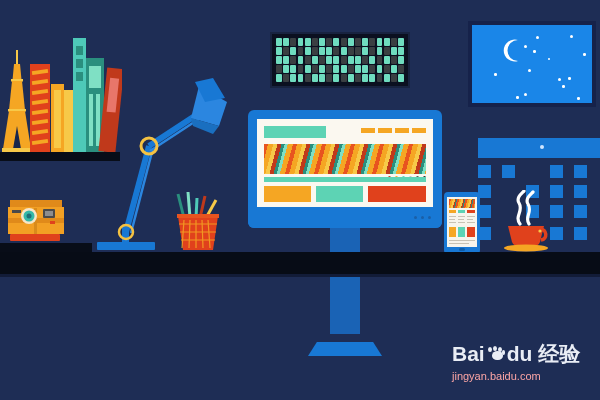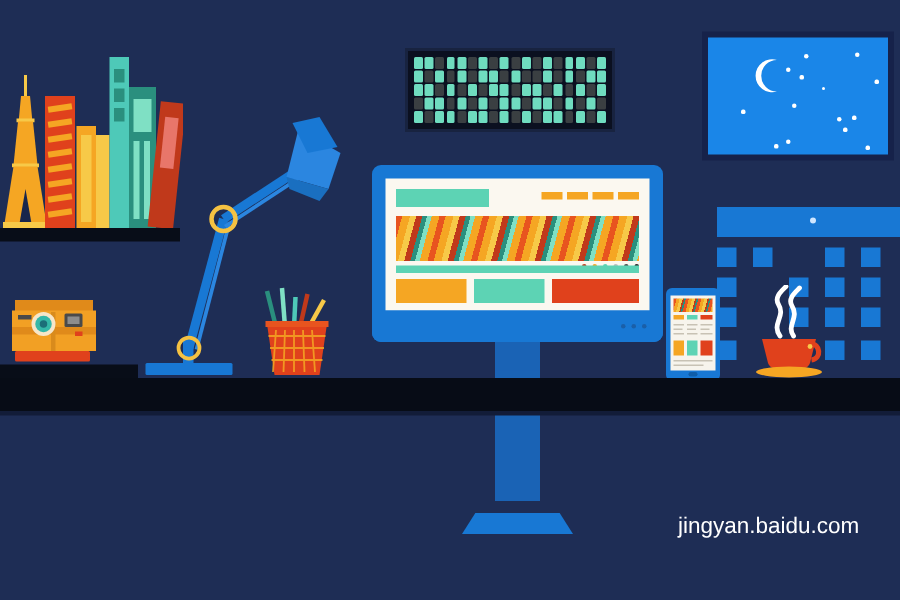--- a/index.html
+++ b/index.html
@@ -88,21 +88,21 @@
       #e8541f 0 2px,#f5a623 2px 4px,#f7c948 4px 6px,#c0391b 6px 7px,#2a8f7e 7px 8px);}
   .ph-row{position:absolute;height:3px;}
   .ph-txt{position:absolute;background:#c8c2b4;height:1.4px;}
 
   
   #coffee{left:500px;top:190px;width:52px;height:62px;}
 
   
   #wm{left:452px;top:340px;width:140px;height:48px;}
   #wm-main{font-size:21px;font-weight:bold;color:#e9edf5;letter-spacing:0px;white-space:nowrap;}
-  #wm-sub{font-size:15px;color:#ffffff;margin-top:2px;white-space:nowrap;}
+  #wm-sub{font-size:11px;color:#fca5a5;margin-top:2px;white-space:nowrap;}
   #wm-paw{display:inline-block;width:20px;height:18px;position:relative;vertical-align:-3px;margin:0 1px;}
   .pawpad{position:absolute;background:#e9edf5;border-radius:50%;}
 </style>
 </head>
 <body>
 
 <div id="scene">
 
   <div class="abs" id="shelf-top"></div>
   <div class="abs" id="shelf-mid"></div>
@@ -441,16 +441,26 @@
       <path d="M40 39 C47 39 48 49 41 50" fill="none" stroke="#e0411c" stroke-width="3.5"></path>
       <circle cx="40" cy="41" r="1.6" fill="#f7c948"></circle>
       <ellipse cx="26" cy="58" rx="22" ry="3.6" fill="#f5a623"></ellipse>
     </svg>
   </div>
 
   <div class="abs" id="desk"></div>
   <div class="abs" id="desk-edge"></div>
 
   <div class="abs" id="wm">
+    <div id="wm-main">
+      <span>Bai</span><span id="wm-paw">
+        <span class="pawpad" style="left:6px;top:5px;width:11px;height:9px;border-radius:50% 50% 45% 45%;"></span>
+        <span class="pawpad" style="left:2px;top:1px;width:4px;height:5px;"></span>
+        <span class="pawpad" style="left:7px;top:0px;width:4px;height:5px;"></span>
+        <span class="pawpad" style="left:12px;top:1px;width:4px;height:5px;"></span>
+        <span class="pawpad" style="left:16px;top:4px;width:3.5px;height:4.5px;"></span>
+      </span><span>du</span>
+      <span>经验</span>
+    </div>
     <div id="wm-sub">jingyan.baidu.com</div>
   </div>
 
 </div>
 
 </body></html>

